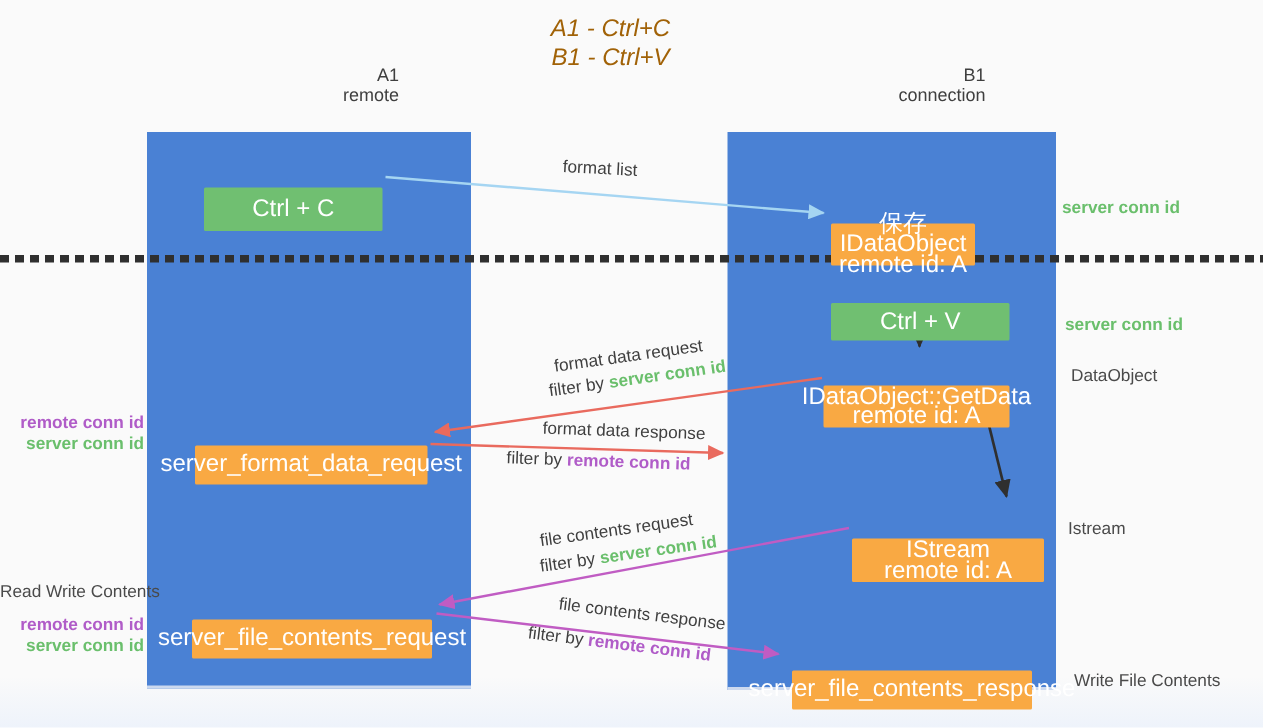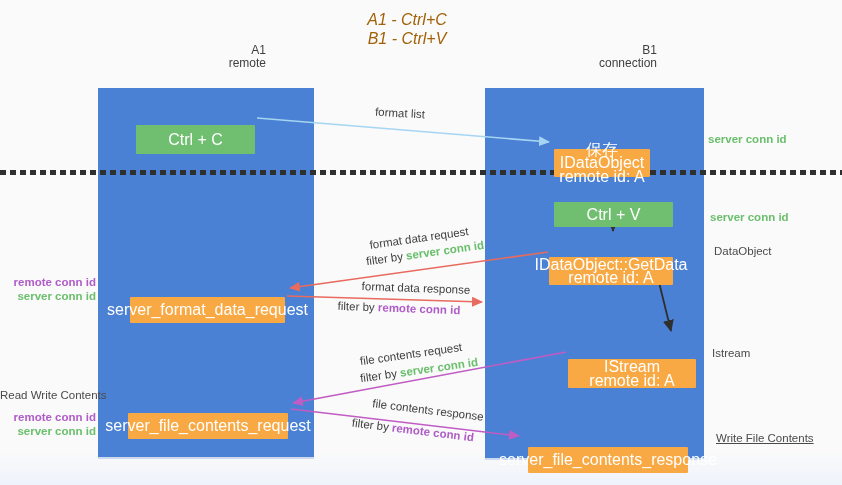--- a/index.html
+++ b/index.html
@@ -79,21 +79,21 @@
   .side-label.bold-purple{color:var(--text-purple);font-weight:bold;}
   .left-stack{
     position:absolute;left:0;width:96px;text-align:right;
     font-size:11.5px;line-height:13.5px;white-space:nowrap;
   }
 
   #lbl-scid-top{left:708px;top:133px;}
   #lbl-scid-mid{left:710px;top:211px;}
   #lbl-dataobject{left:714px;top:245px;}
   #lbl-istream{left:712px;top:347px;}
-  #lbl-write-fc{left:716px;top:432px;text-decoration:underline;}
+  #lbl-write-fc{left:716px;top:448px;}
   #left-pair-1{top:276px;}
   #lbl-read-fc{left:0;top:389px;width:96px;text-align:right;}
   #left-pair-2{top:411px;}
 
   svg.arrows{position:absolute;left:0;top:0;pointer-events:none;}
   .stroke-lightblue{stroke:var(--arrow-lightblue);stroke-width:1.6;}
   .stroke-red{stroke:var(--arrow-red);stroke-width:1.6;}
   .stroke-magenta{stroke:var(--arrow-magenta);stroke-width:1.6;}
   .stroke-black{stroke:var(--arrow-black);stroke-width:1.8;}
   .fill-lightblue{fill:var(--arrow-lightblue);}

